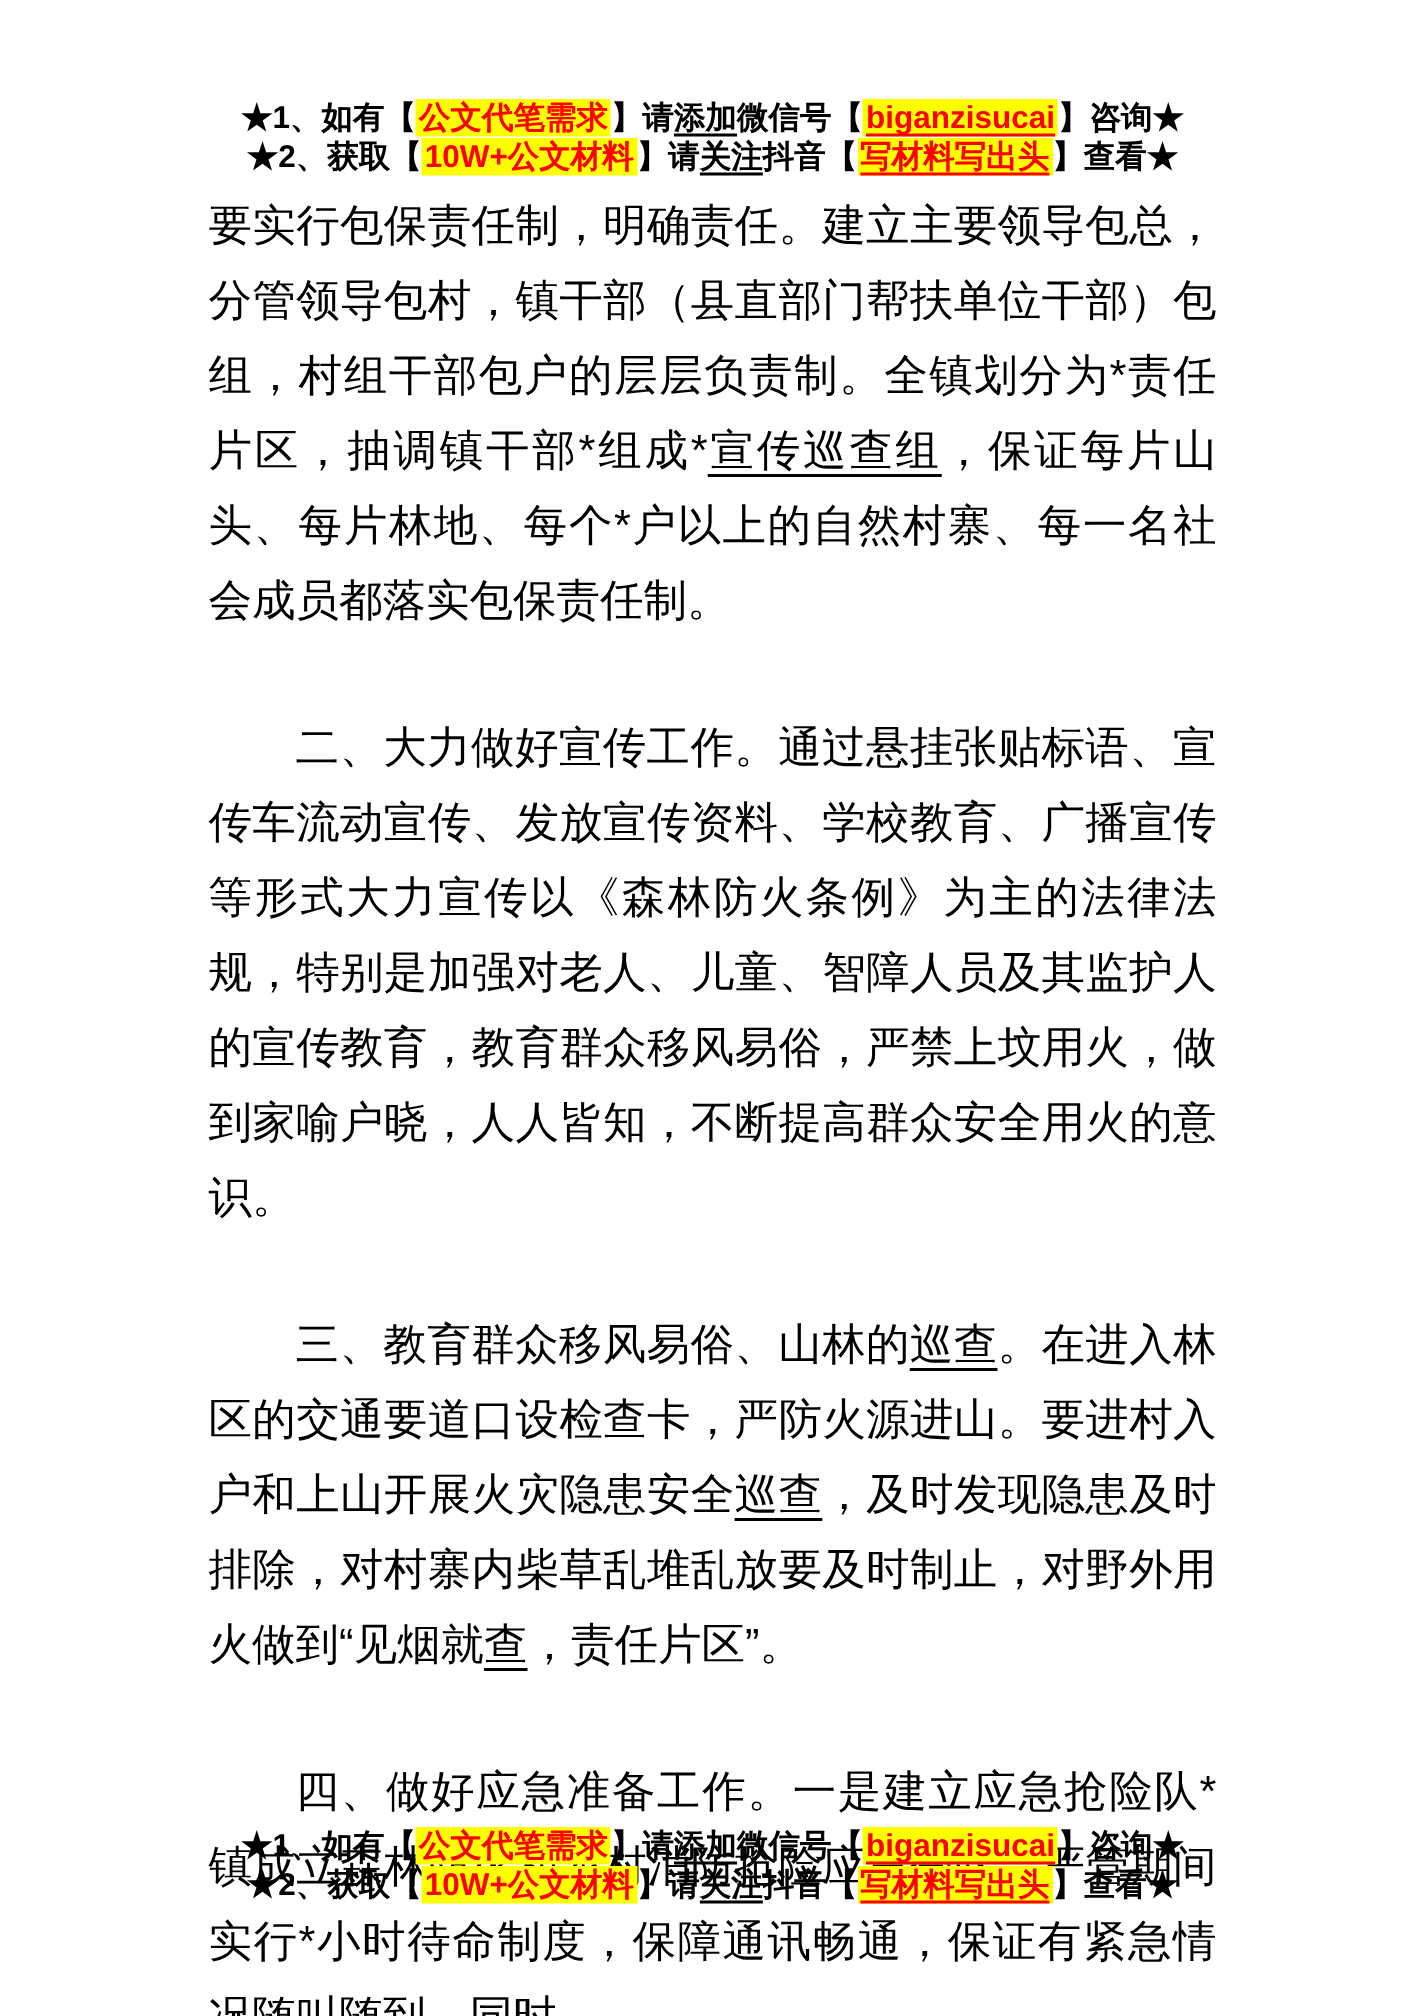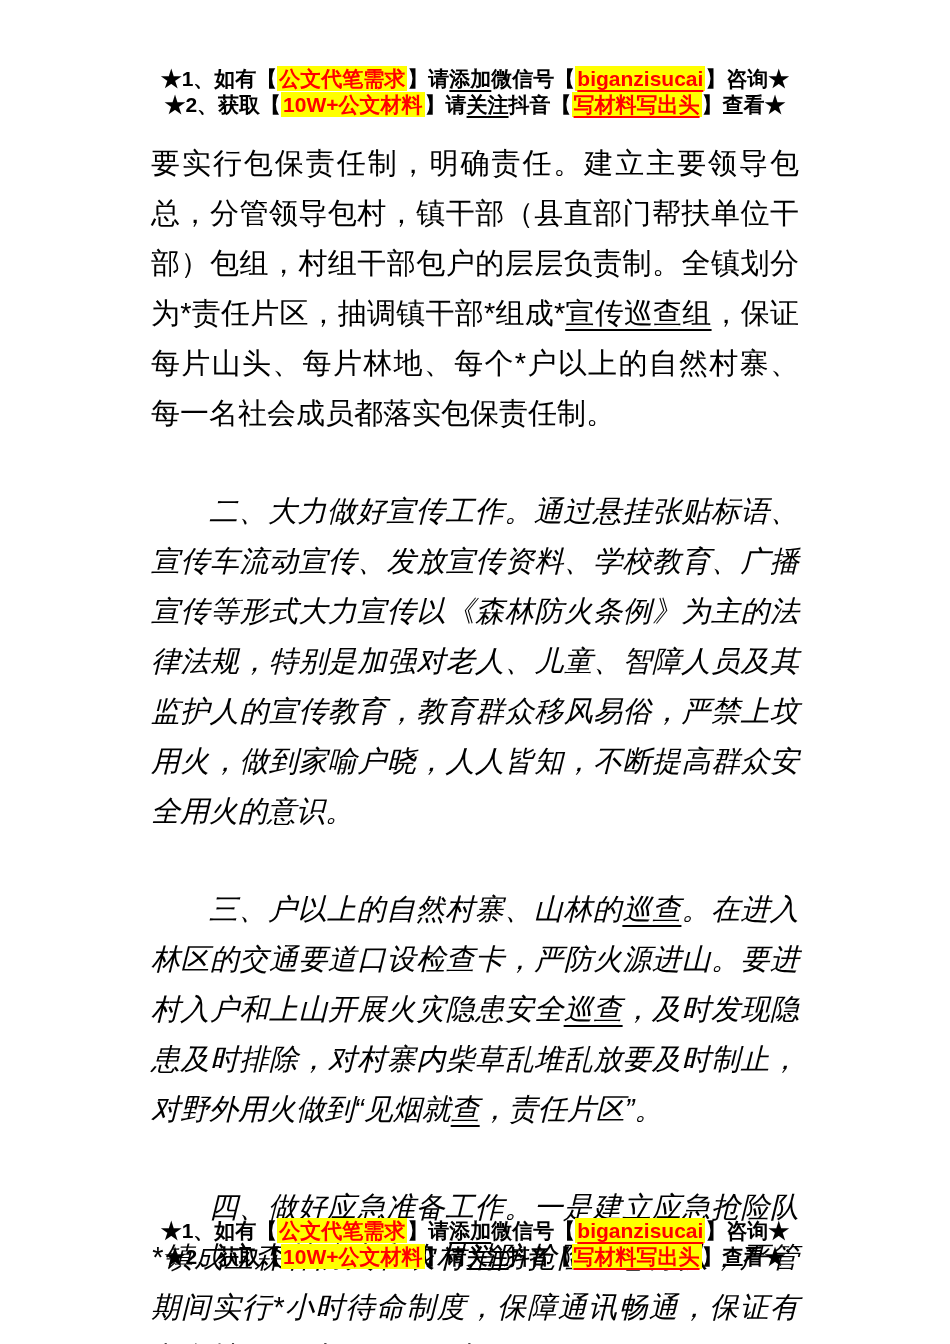--- a/index.html
+++ b/index.html
@@ -43,43 +43,43 @@
     text-underline-offset: 4px;
   }
   
   .doc-body {
     padding: 8px 139px 0 139px;
     font-size: 29px;
     line-height: 50px;
     text-align: justify;
     color: #000000;
   }
-  .doc-body p { margin: 12px; }
-  .doc-body p + p { margin-top: 48px; font-style: italic; }
+  .doc-body p { margin: 0; }
+  .doc-body p + p { margin-top: 48px; }
   .doc-body p.indent { text-indent: 2em; }
   .doc-body .seg-u {
     text-decoration: underline;
     text-decoration-thickness: 1.5px;
     text-underline-offset: 6px;
   }
 </style>
 </head>
 <body>
 
 <div class="page">
 
   <div class="ad ad-header">
     <div><span>★1、如有【</span><span class="seg-hl">公文代笔需求</span><span>】请</span><span class="seg-u">添加</span><span>微信号【</span><span class="seg-hlu">biganzisucai</span><span>】咨询★</span></div>
     <div><span>★2、获取【</span><span class="seg-hl">10W+公文材料</span><span>】请</span><span class="seg-u">关注</span><span>抖音【</span><span class="seg-hlu">写材料写出头</span><span>】查看★</span></div>
   </div>
 
   <div class="doc-body">
       <p><span>要实行包保责任制，明确责任。建立主要领导包总，分管领导包村，镇干部（县直部门帮扶单位干部）包组，村组干部包户的层层负责制。全镇划分为*责任片区，抽调镇干部*组成*</span><span class="seg-u">宣传巡查组</span><span>，保证每片山头、每片林地、每个*户以上的自然村寨、每一名社会成员都落实包保责任制。</span></p>
       <p class="indent"><span>二、大力做好宣传工作。通过悬挂张贴标语、宣传车流动宣传、发放宣传资料、学校教育、广播宣传等形式大力宣传以《森林防火条例》为主的法律法规，特别是加强对老人、儿童、智障人员及其监护人的宣传教育，教育群众移风易俗，严禁上坟用火，做到家喻户晓，人人皆知，不断提高群众安全用火的意识。</span></p>
-      <p class="indent"><span>三、户以上的自然村寨、山林的</span><span class="seg-u">巡查</span><span>。在进入林区的交通要道口设检查卡，严防火源进山。要进村入户和上山开展火灾隐患安全</span><span class="seg-u">巡查</span><span>，及时发现隐患及时排除，对村寨内柴草乱堆乱放要及时制止，对野外用火做到“见烟就</span><span class="seg-u">查</span><span>，责任片区”。</span></p>
+      <p class="indent"><span>三、教育群众移风易俗、山林的</span><span class="seg-u">巡查</span><span>。在进入林区的交通要道口设检查卡，严防火源进山。要进村入户和上山开展火灾隐患安全</span><span class="seg-u">巡查</span><span>，及时发现隐患及时排除，对村寨内柴草乱堆乱放要及时制止，对野外用火做到“见烟就</span><span class="seg-u">查</span><span>，责任片区”。</span></p>
       <p class="indent"><span>四、做好应急准备工作。一是建立应急抢险队*镇成立森林防火和农村消防抢险应急分队，严管期间实行*小时待命制度，保障通讯畅通，保证有紧急情况随叫随到，同时</span></p>
     </div>
 
   <div class="ad ad-footer">
     <div><span>★1、如有【</span><span class="seg-hl">公文代笔需求</span><span>】请</span><span class="seg-u">添加</span><span>微信号【</span><span class="seg-hlu">biganzisucai</span><span>】咨询★</span></div>
     <div><span>★2、获取【</span><span class="seg-hl">10W+公文材料</span><span>】请</span><span class="seg-u">关注</span><span>抖音【</span><span class="seg-hlu">写材料写出头</span><span>】查看★</span></div>
   </div>
 
 </div>
 

